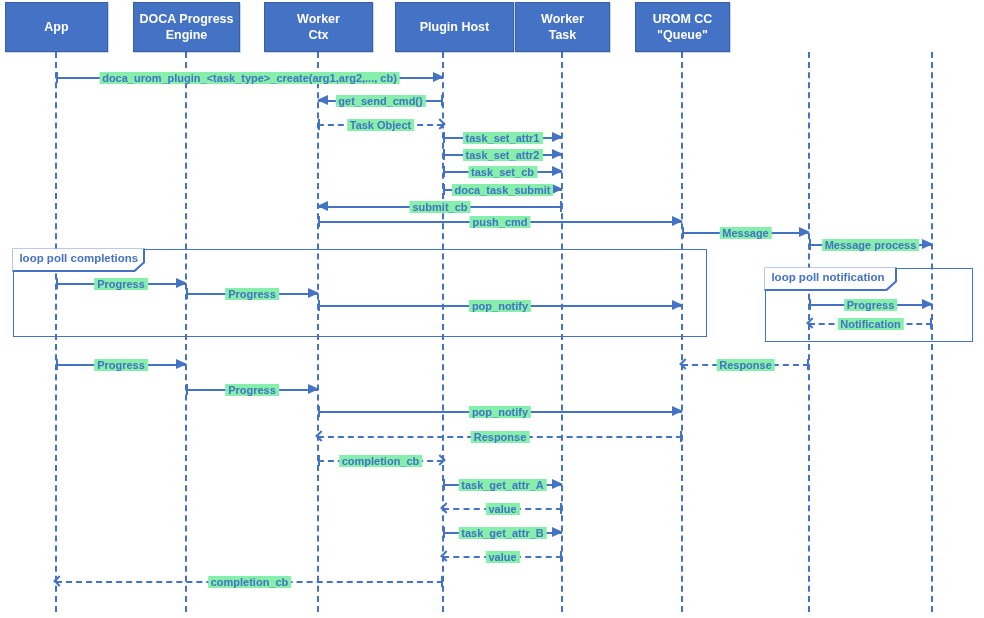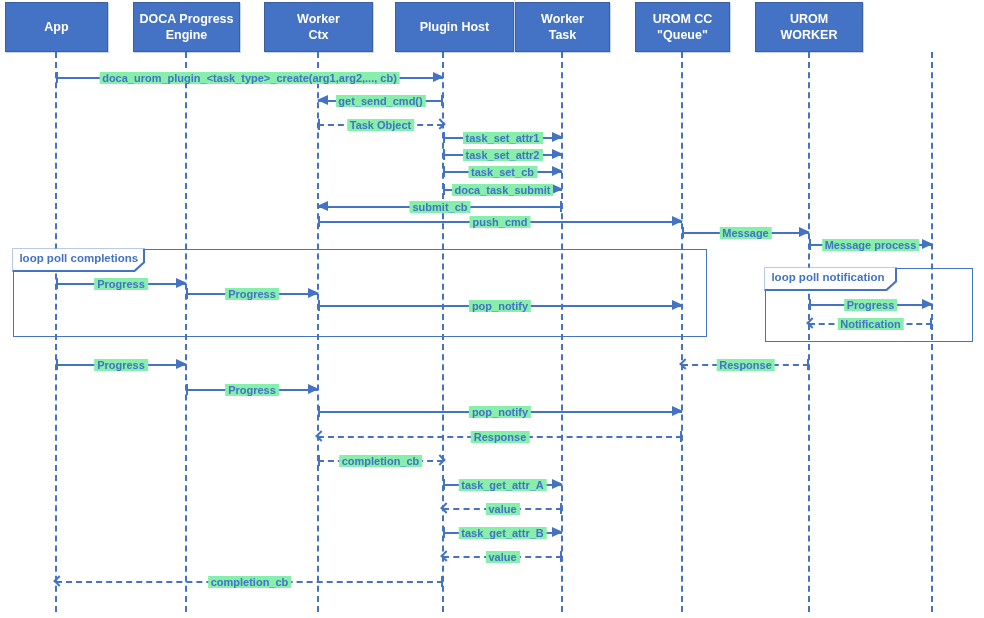--- a/index.html
+++ b/index.html
@@ -84,24 +84,20 @@
     <div class="pbox" style="left: 515px; width: 95px;">
       <div class="plabel">Worker
 Task</div>
     </div>
     <div class="lifeline" style="left: 681px;"></div>
     <div class="pbox" style="left: 635px; width: 95px;">
       <div class="plabel">UROM CC
 "Queue"</div>
     </div>
     <div class="lifeline" style="left: 808px;"></div>
-    <div class="pbox" style="left: 755px; width: 108px;">
-      <div class="plabel">UROM
-WORKER</div>
-    </div>
     <div class="lifeline" style="left: 931px;"></div>
     <div class="loop" style="left: 13px; top: 249px; width: 694px; height: 88px;">
       <div class="loop-tab" style="width: 133px; height: 24px;">
         <div class="loop-tab-inner">
           <div class="loop-label">loop poll completions</div>
         </div>
       </div>
     </div>
     <div class="loop" style="left: 765px; top: 268px; width: 208px; height: 74px;">
       <div class="loop-tab" style="width: 133px; height: 24px;">

